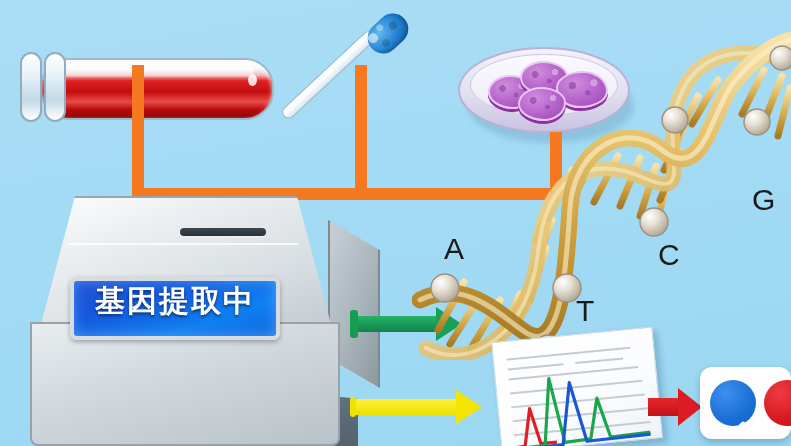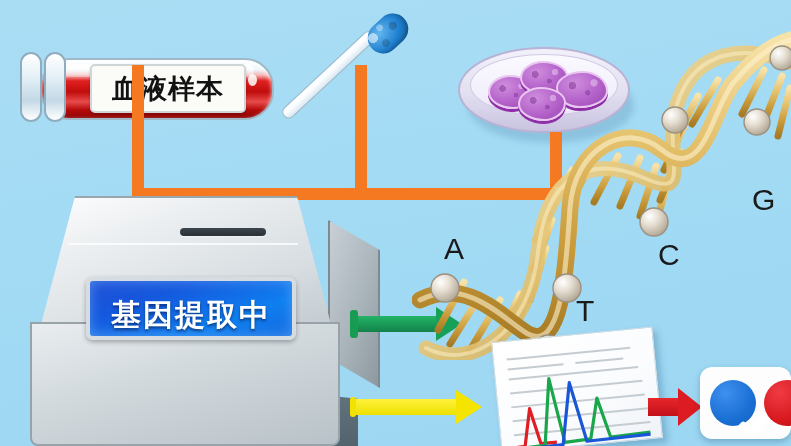--- a/index.html
+++ b/index.html
@@ -209,27 +209,27 @@
     background: linear-gradient(180deg,#3c464d 0%,#2a3238 100%);
     border-radius: 4px;
     box-shadow: 0 1px 2px rgba(255,255,255,.6);
   }
   .machine-seam {
     position: absolute; left: 68px; top: 243px;
     width: 230px; height: 2px;
     background: rgba(255,255,255,.75);
   }
   #machine-display {
-    position: absolute; left: 86px; top: 277px;
+    position: absolute; left: 70px; top: 277px;
     width: 210px; height: 63px;
     background: linear-gradient(160deg,#1f4fd6 0%,#1558dd 30%,#0f7ff0 70%,#1268e0 100%);
     border: 4px solid #d6dde2;
     border-radius: 7px;
     box-sizing: border-box;
-    display: flex; align-items: flex-end; justify-content: center;
+    display: flex; align-items: flex-start; justify-content: center;
     box-shadow: 0 2px 5px rgba(0,0,0,.3), inset 0 0 14px rgba(120,190,255,.55);
   }
   #machine-display-text {
     color: #ffffff;
     font-size: 30px;
     font-weight: bold;
     letter-spacing: 2px;
     text-shadow: 0 2px 3px rgba(0,0,30,.5);
   }
 
@@ -322,21 +322,20 @@
 <body>
 
 <div id="stage">
 
   <div class="abs" id="blood-tube">
     <div class="tube-body"></div>
     <div class="tube-gloss"></div>
     <div class="tube-highlight"></div>
     <div class="tube-cap" id="tube-cap-outer"></div>
     <div class="tube-cap" id="tube-cap-inner"></div>
-    <div class="tube-label">血液样本</div>
   </div>
 
   <div class="abs" id="cotton-swab">
     <div class="swab-stick"></div>
     <div class="swab-tip"></div>
   </div>
 
   <div class="abs" id="petri-dish">
     <div class="dish-shadow"></div>
     <div class="dish-base"></div>

